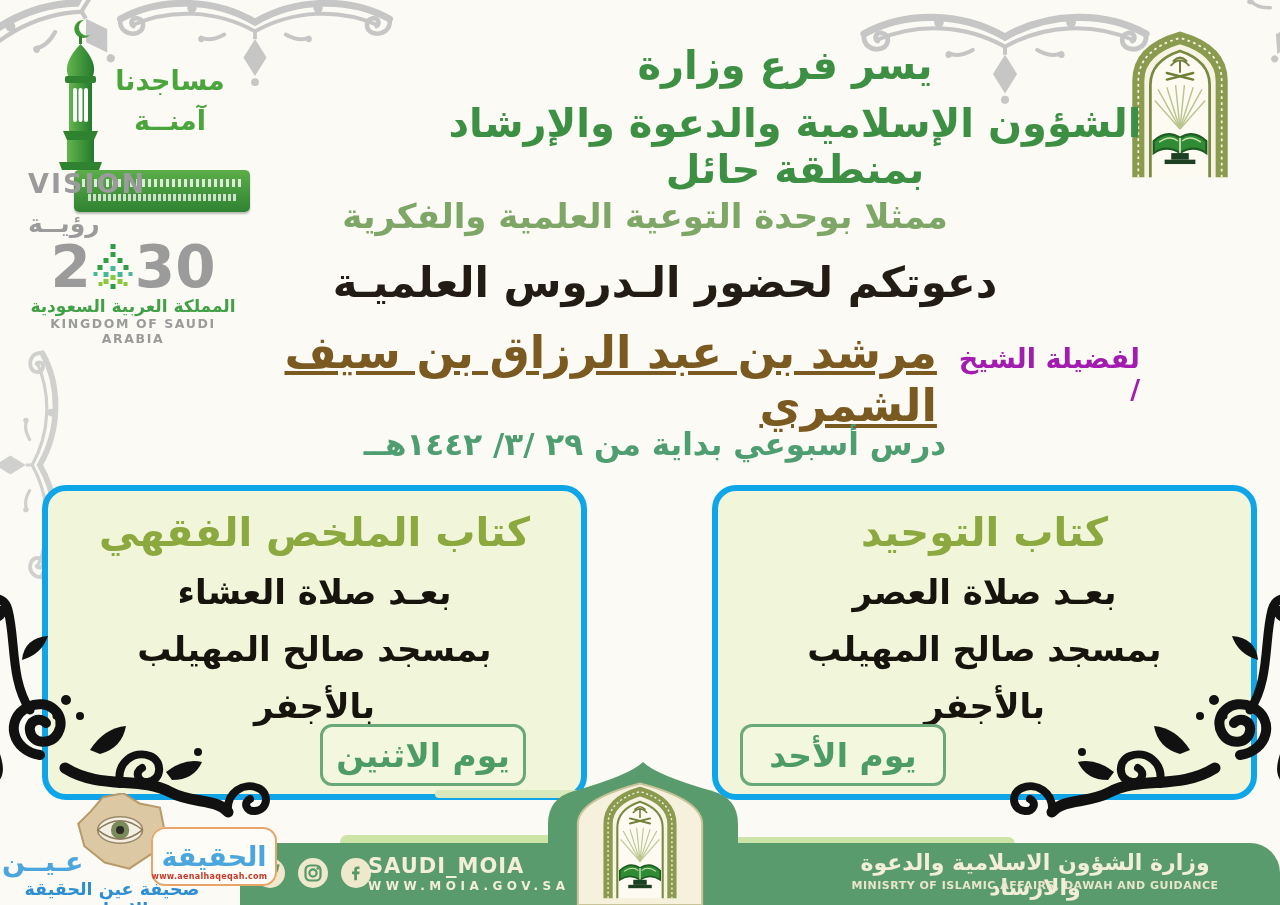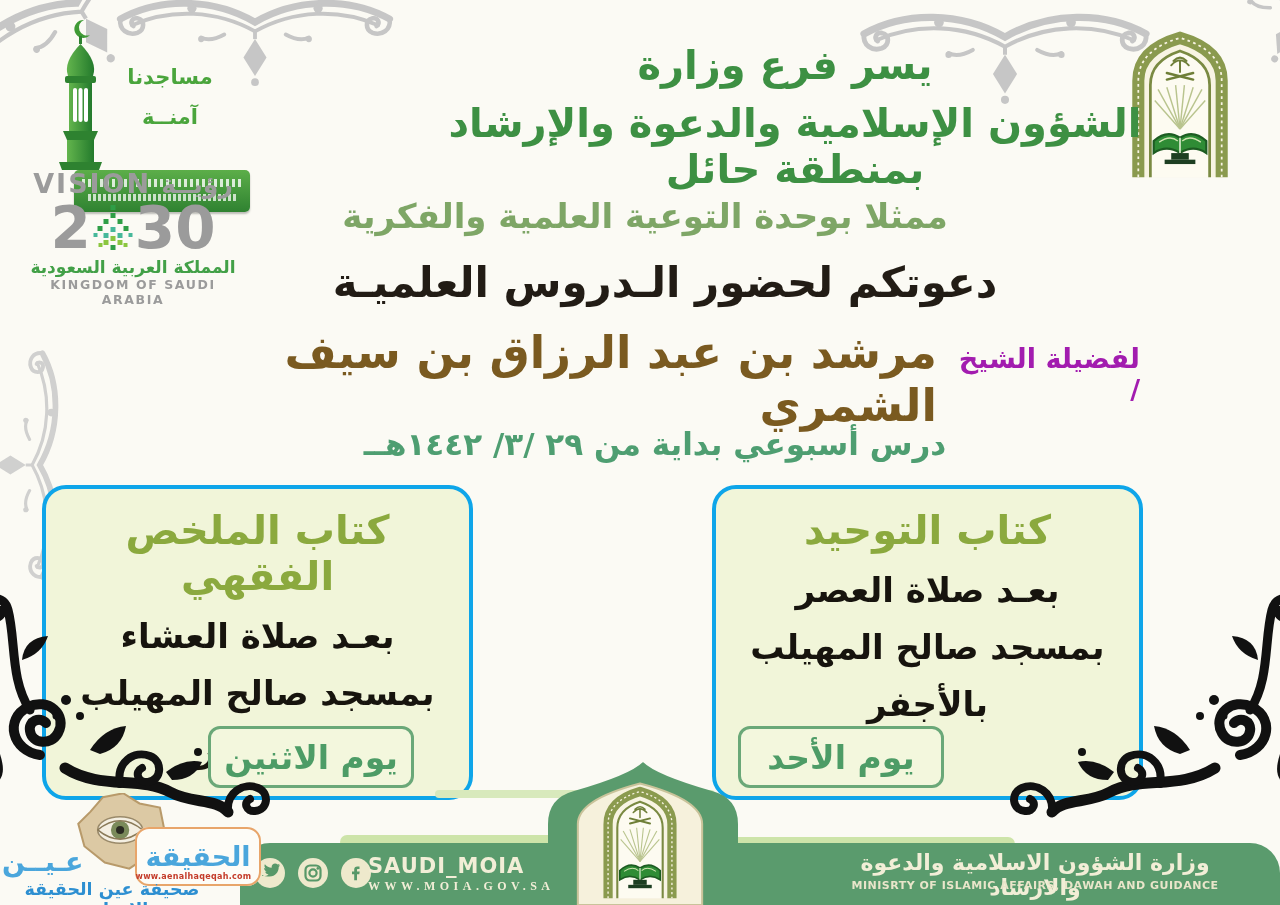--- a/index.html
+++ b/index.html
@@ -6,48 +6,48 @@
   body{font-family:"DejaVu Sans", sans-serif; background:#e8e8e8;}
   .poster{position:relative;width:1280px;height:905px;margin:0 auto;background:#fbfaf4;overflow:hidden;}
   .abs{position:absolute;}
   .ctr{text-align:center;}
   
   .h-green{color:#3d9043;font-weight:bold;font-size:40px;}
   .h-sage{color:#7ea666;font-weight:bold;font-size:34px;}
   .h-invite{color:#221c15;font-weight:bold;font-size:42px;letter-spacing:1px;}
   .sheikh-row{display:flex;direction:rtl;justify-content:center;align-items:baseline;gap:14px;}
   .sheikh-prefix{color:#a21caf;font-weight:bold;font-size:27px;}
-  .sheikh-name{color:#7a5a20;font-weight:bold;font-size:45px;}
+  .sheikh-name{color:#7a5a20;font-weight:bold;font-size:45px;text-decoration:underline;}
   .schedule{color:#4e9e71;font-weight:bold;font-size:31px;}
   
-  .lesson-box{position:absolute;width:431px;height:315px;background:#f1f5d9;border:4px solid #0ea5e9;border-radius:24px;box-sizing:border-box;}
+  .lesson-box{position:absolute;width:545px;height:315px;background:#f1f5d9;border:6px solid #0ea5e9;border-radius:24px;box-sizing:border-box;}
   .lesson-title{color:#8ba93e;font-weight:bold;font-size:40px;text-align:center;margin-top:18px;direction:rtl;}
   .lesson-line{color:#17140e;font-weight:bold;font-size:34px;text-align:center;direction:rtl;margin-top:17px;}
   .day-btn{position:absolute;bottom:8px;width:200px;height:56px;background:#f3f7dd;border:3px solid #6aa878;border-radius:12px;color:#4d9c66;font-weight:bold;font-size:33px;display:flex;align-items:center;justify-content:center;direction:rtl;}
   
-  .masajid-word{color:#4aa53c;font-weight:bold;font-size:21px;direction:rtl;line-height:1.1;}
+  .masajid-word{color:#4aa53c;font-weight:bold;font-size:27px;direction:rtl;line-height:1.1;}
   .banner{position:absolute;left:44px;top:152px;width:176px;height:42px;border-radius:5px;
     background:linear-gradient(#5cae49,#2f8231);
     box-shadow:0 2px 2px rgba(0,0,0,.25);}
   .banner:before{content:"";position:absolute;left:8px;right:8px;top:9px;height:8px;
     background:repeating-linear-gradient(90deg,#ffffffcc 0 3px,transparent 3px 6px);}
   .banner:after{content:"";position:absolute;left:14px;right:14px;top:24px;height:7px;
     background:repeating-linear-gradient(90deg,#ffffffbb 0 3px,transparent 3px 5px);}
-  .vision-row{display:flex;align-items:baseline;gap:10px;color:#9b9b9b;font-weight:bold;}
+  .vision-row{display:flex;align-items:baseline;gap:10px;color:#9b9b9b;font-weight:bold;flex-direction:column;}
   .vision-en{font-size:27px;letter-spacing:2px;}
   .vision-ar{font-size:25px;}
   .year-row{display:flex;align-items:center;justify-content:center;color:#9b9b9b;font-weight:bold;font-size:58px;line-height:1;}
   .ksa-ar{color:#42a047;font-weight:bold;font-size:17px;direction:rtl;}
   .ksa-en{color:#9b9b9b;font-weight:bold;font-size:12.5px;letter-spacing:1.6px;}
   
   .footer-bar{position:absolute;left:240px;top:843px;width:1040px;height:62px;background:#5a9b6d;border-radius:30px 30px 0 0;}
   .accent{position:absolute;background:#cde4a9;border-radius:8px;}
   .footer-cream{color:#f2eed7;}
   .handle{font-weight:bold;font-size:21px;letter-spacing:1px;}
-  .website{font-weight:bold;font-size:12px;letter-spacing:4.5px;font-family:Liberation Serif, serif;}
+  .website{font-weight:bold;font-size:12px;letter-spacing:4.5px;}
   .ministry-ar{font-weight:bold;font-size:22px;direction:rtl;}
   .ministry-en{font-weight:bold;font-size:11px;letter-spacing:.5px;color:#e9e5ca;}
   .soc{width:30px;height:30px;border-radius:50%;background:#eee9cc;display:flex;align-items:center;justify-content:center;}
   
   .np-name{color:#4aa6dc;font-weight:bold;font-size:27px;}
   .np-box{border:2px solid #e8a56a;border-radius:14px;padding:12px 8px;background:#fdfcf7;}
   .np-url{color:#c43b2a;font-size:8px;font-weight:bold;letter-spacing:.3px;}
   .np-tagline{color:#2d8fd1;font-weight:bold;font-size:17.5px;direction:rtl;}
 </style>
 </head>
@@ -296,21 +296,21 @@
   <div class="abs footer-cream handle" style="left:368px;top:854px;text-align:center;">SAUDI_MOIA</div>
   <div class="abs footer-cream website" style="left:368px;top:879px;">WWW.MOIA.GOV.SA</div>
 
   <div class="abs footer-cream ministry-ar ctr" style="left:840px;top:850px;width:390px;">وزارة الشؤون الاسلامية والدعوة والارشاد</div>
   <div class="abs ministry-en ctr" style="left:840px;top:879px;width:390px;">MINISRTY OF ISLAMIC AFFAIRS, DAWAH AND GUIDANCE</div>
 
   <div class="abs" style="left:2px;top:793px;width:225px;">
     <svg class="abs" style="left:62px;top:0;" width="102" height="78" viewBox="0 0 100 76">
         <use href="#mapeye"></use>
       </svg>
-    <div class="abs" style="left:0;top:48px;display:flex;align-items:center;gap:52px;">
+    <div class="abs" style="left:0;top:48px;display:flex;align-items:center;gap:68px;">
       <span class="np-name">عـيــن</span>
       <span>
         <span class="np-name np-box">الحقيقة</span>
         <div class="np-url">www.aenalhaqeqah.com</div>
       </span>
     </div>
     <div class="abs np-tagline" style="left:0;top:86px;width:220px;text-align:center;">صحيفة عين الحقيقة الإخبارية</div>
   </div>
 
 </div>

